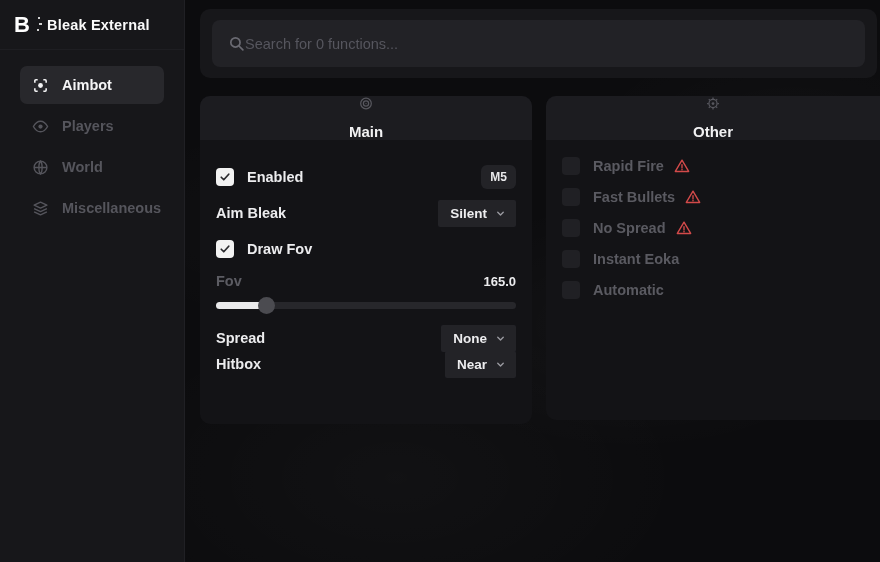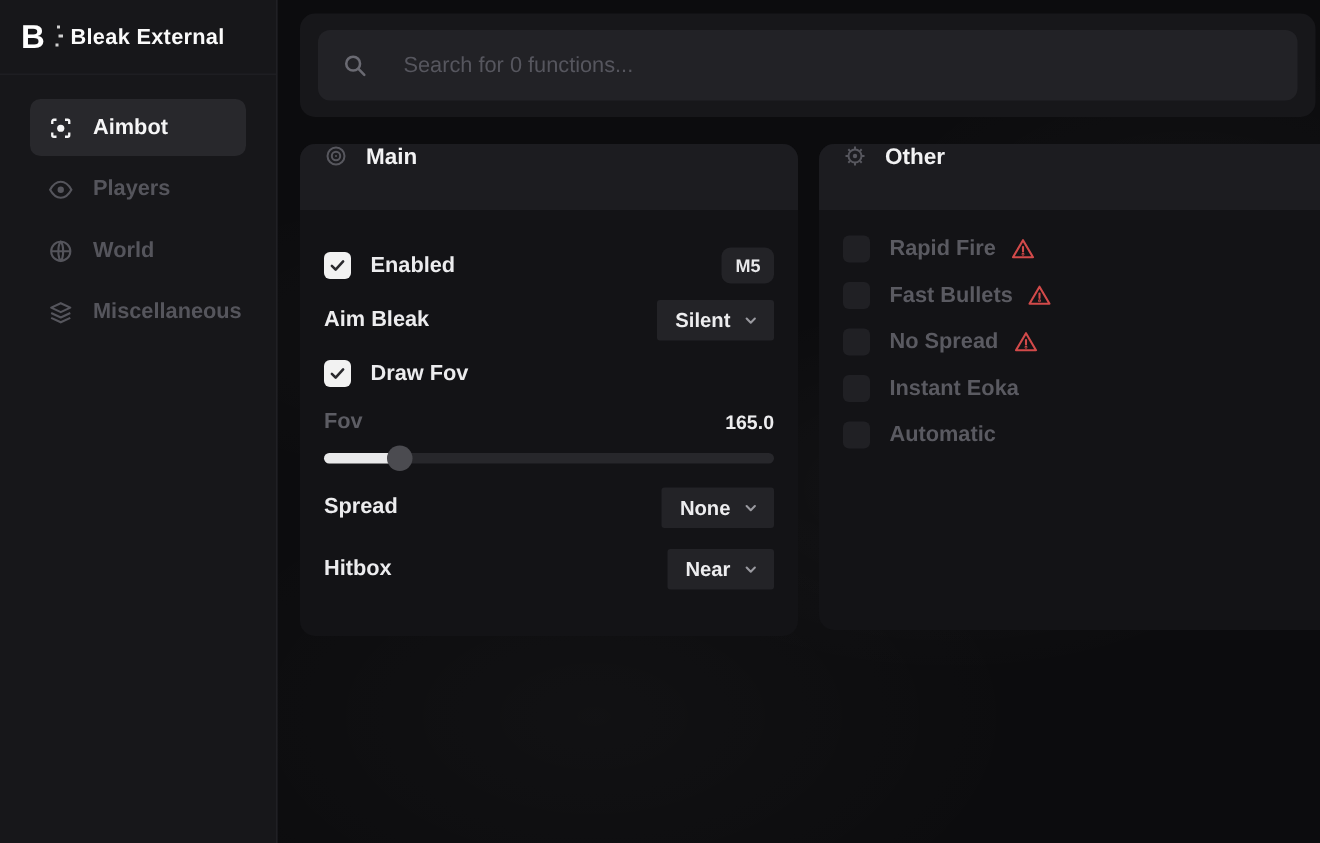--- a/index.html
+++ b/index.html
@@ -53,35 +53,36 @@
 
   
   .content { position:absolute; left:185px; top:0; right:0; bottom:0; z-index:1; }
 
   .search-wrap {
     position:absolute; left:15px; right:3px; top:9px; height:69px;
     background:#17171a; border-radius:10px; padding:11px 12px;
   }
   .search-box {
     height:47px; background:#222226; border-radius:8px;
-    display:flex; align-items:center; gap:24px; padding:0 16px;justify-content:center;
+    display:flex; align-items:center; gap:0; padding:0 16px;justify-content:center;
   }
   .search-box input {
     flex:1; background:transparent; border:none; outline:none;
     color:#c9c9cd; font-size:14.5px; font-family:"Liberation Sans", sans-serif;
   }
   .search-box input::placeholder { color:#56565e; }
 
   .panels { position:absolute; left:15px; right:0; top:96px; display:flex; gap:14px; }
   .panel { border-radius:10px; overflow:hidden; background:#131316; }
   .panel-main { width:332px; height:328px; }
   .panel-other { flex:1; height:324px; border-radius:10px 0 0 10px; }
   .panel-header {
-    height:44px; background:#1c1c20; display:flex; gap:12px;
+    height:44px; background:#1c1c20; display:flex; align-items:center; gap:12px;
     padding:0 16px;
+    flex-direction:column;
   }
   .panel-header .ptitle { font-size:15px; font-weight:700; color:#f2f2f3; }
   .panel-body { padding:12px 16px 16px; }
 
   .row { display:flex; align-items:center; height:26px; }
   .row .spacer { flex:1; }
   .row-label { font-size:14.5px; font-weight:600; color:#ececee; }
   .row-label.muted { color:#5c5c63; font-weight:600; }
 
   .checkbox {
@@ -112,21 +113,21 @@
   }
   .slider-thumb {
     position:absolute; top:0; width:17px; height:17px; border-radius:50%;
     background:#4b4b50; transform:translateX(-9px);
   }
 
   .feature-row { display:flex; align-items:center; height:26px; margin-bottom:5px; cursor:pointer; }
   .feature-row .row-label { color:#5a5a61; }
   .feature-row .warn { margin-left:10px; display:flex; align-items:center; }
 
-  .mt10 { margin-top:10px; } .mt12 { margin-top:12px; } .mt8 { margin-top:8px; } .mt15 { margin-top:15px; }
+  .mt10 { margin-top:10px; } .mt12 { margin-top:12px; } .mt8 { margin-top:8px; } .mt15 { }
 
   .icon-dim { color:#57575e; }
 </style>
 </head>
 <body>
 
 <div class="smoke"></div>
 
 <div class="sidebar">
   <div class="logo-row">

